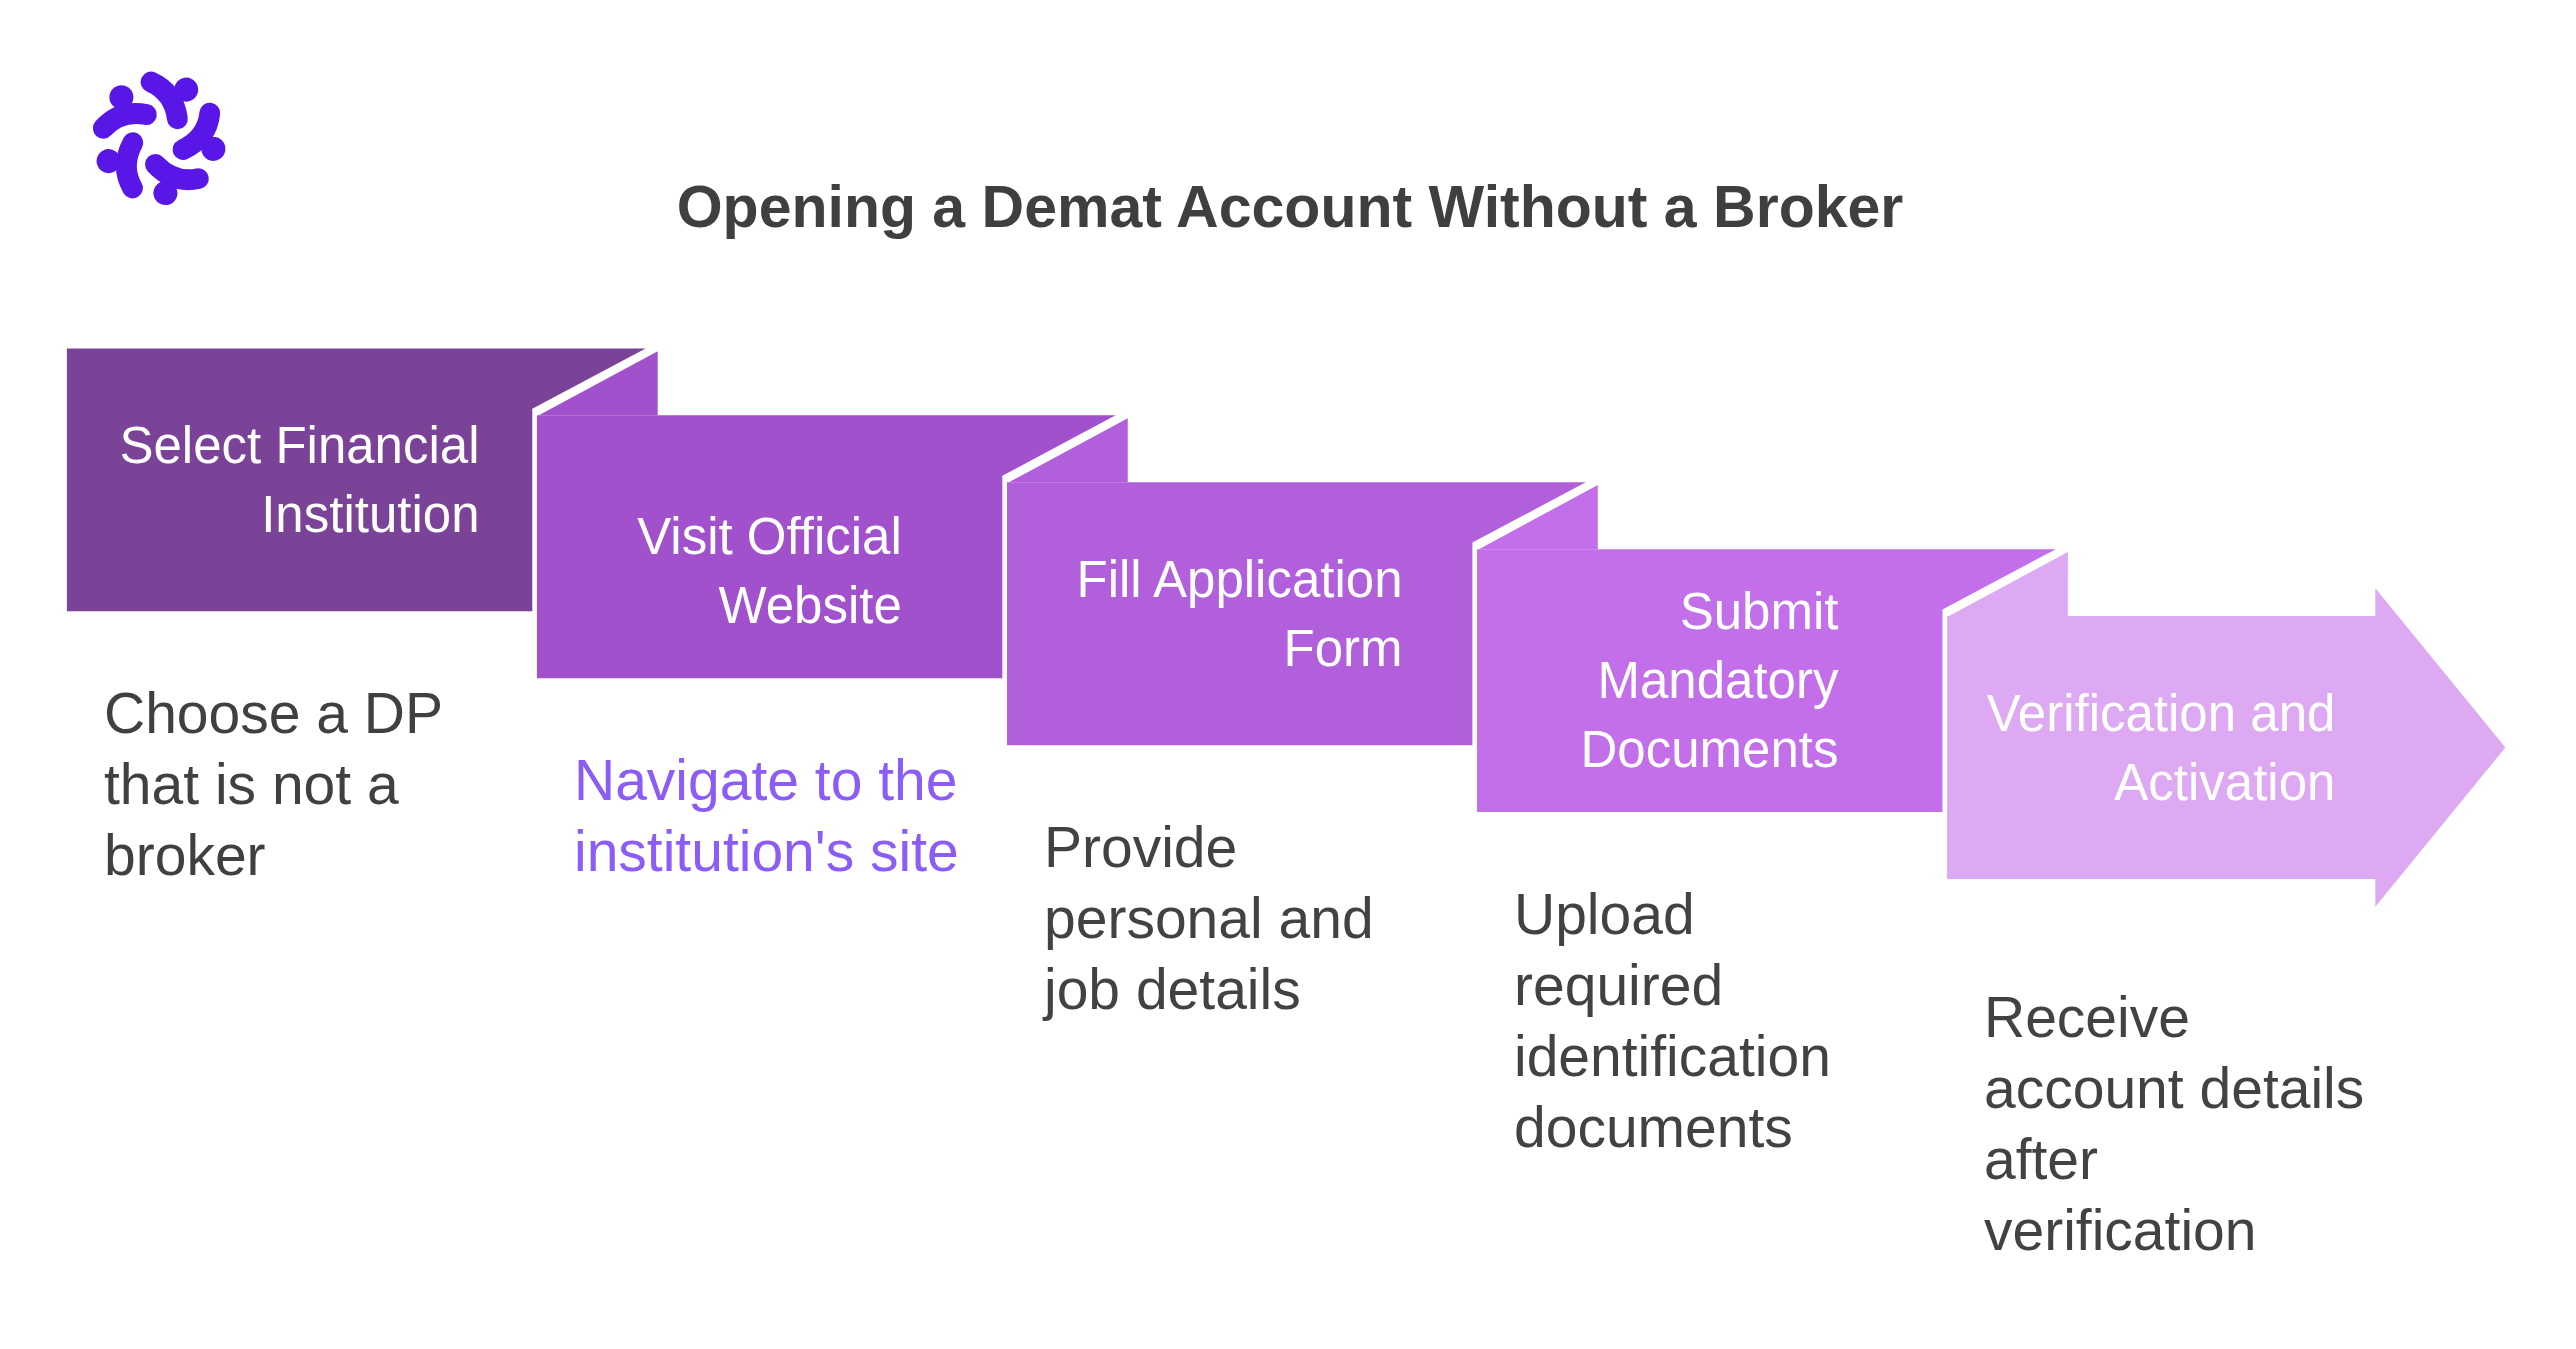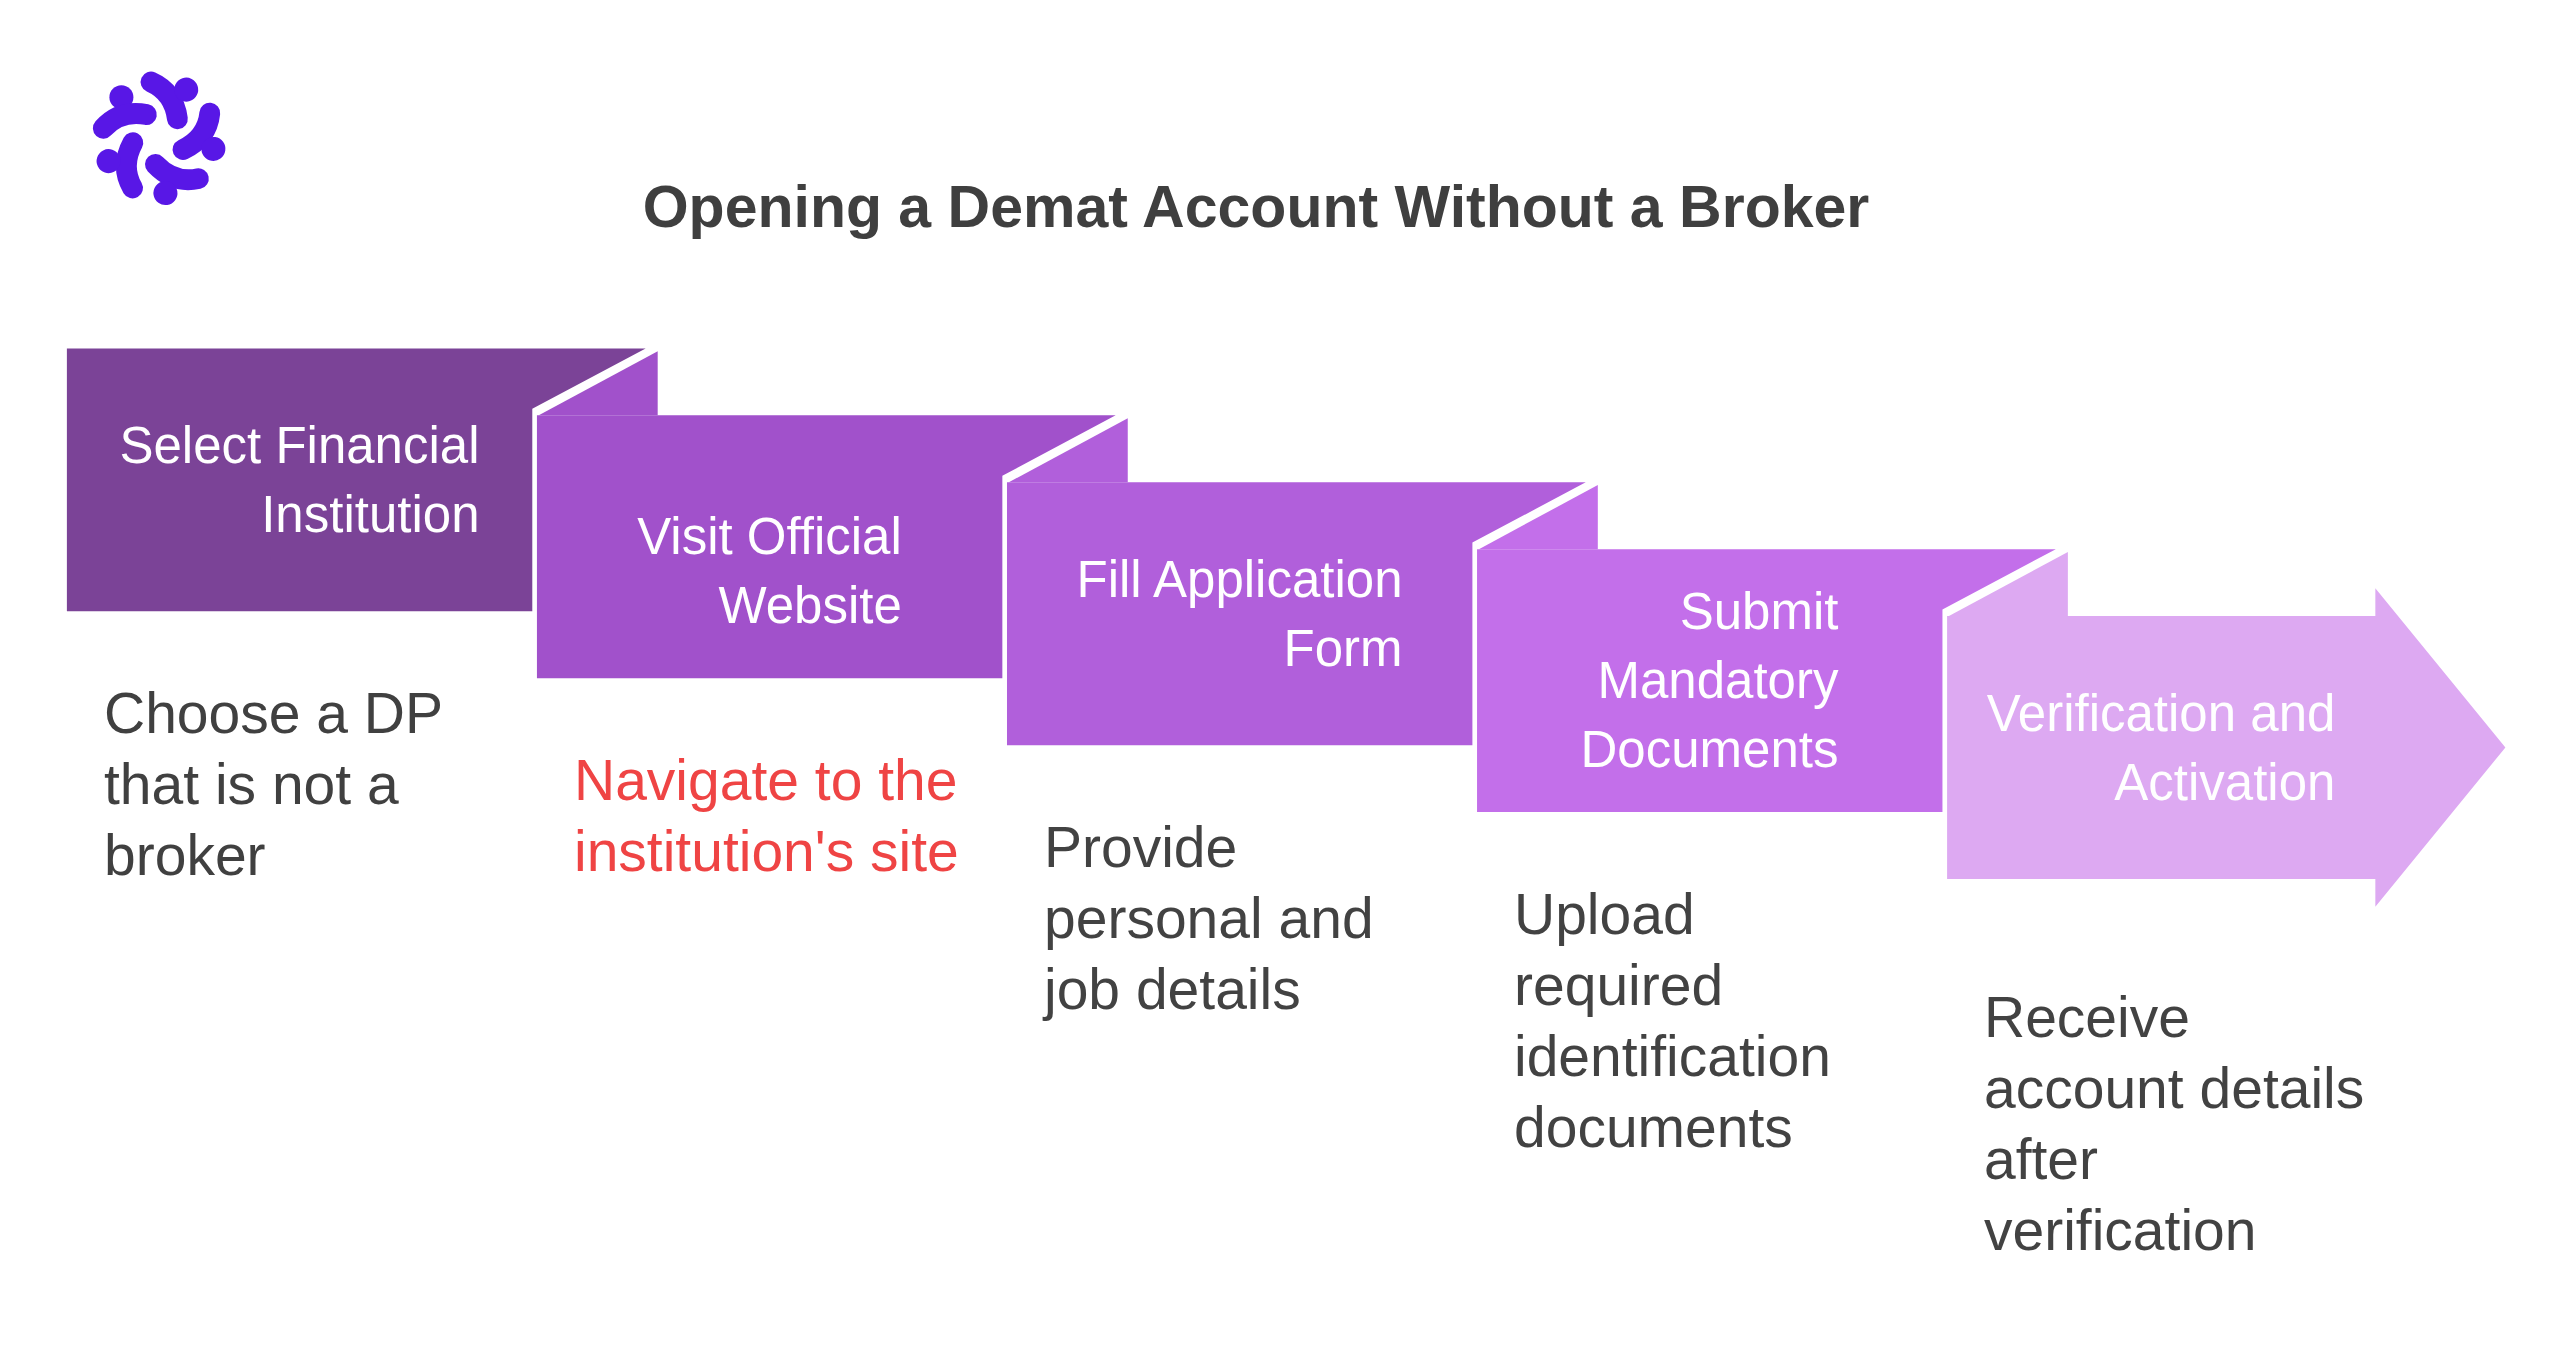--- a/index.html
+++ b/index.html
@@ -9,20 +9,21 @@
     background:#ffffff;
     font-family:"Liberation Sans", sans-serif;
     overflow:hidden;
   }
   .logo{position:absolute;left:79px;top:58px;width:160px;height:160px;}
   .main-title{
     position:absolute;left:0;top:170px;width:2512px;
     text-align:center;
     font-size:59px;font-weight:bold;line-height:74px;
     letter-spacing:0px;
+    padding-left:34px;
   }
   .shape-layer{position:absolute;left:0;top:0;width:2576px;height:1350px;}
   .step-title{
     position:absolute;
     display:flex;align-items:center;justify-content:center;
     text-align:right;
     color:#ffffff;
     font-size:51px;line-height:69px;
     white-space:pre-line;
   }
@@ -86,21 +87,21 @@
 Form</div>
   <div class="step-title" style="left:1477px;top:549px;width:465px;height:263px;">Submit
 Mandatory
 Documents</div>
   <div class="step-title" style="left:1947px;top:616px;width:428px;height:263px;">Verification and
 Activation</div>
 
   <div class="step-desc" style="left: 104px; top: 678px; width: 409px; color: #404040;">Choose a DP
 that is not a
 broker</div>
-  <div class="step-desc" style="left: 574px; top: 745px; width: 409px; color: #ef4444;">Navigate to the
+  <div class="step-desc" style="left: 574px; top: 745px; width: 409px; color: #8b5cf6;">Navigate to the
 institution's site</div>
   <div class="step-desc" style="left: 1044px; top: 812px; width: 409px; color: rgb(66, 66, 66);">Provide
 personal and
 job details</div>
   <div class="step-desc" style="left: 1514px; top: 879px; width: 409px; color: rgb(66, 66, 66);">Upload
 required
 identification
 documents</div>
   <div class="step-desc" style="left: 1984px; top: 946px; width: 409px; color: rgb(66, 66, 66); margin-top: 36px;">Receive
 account details

